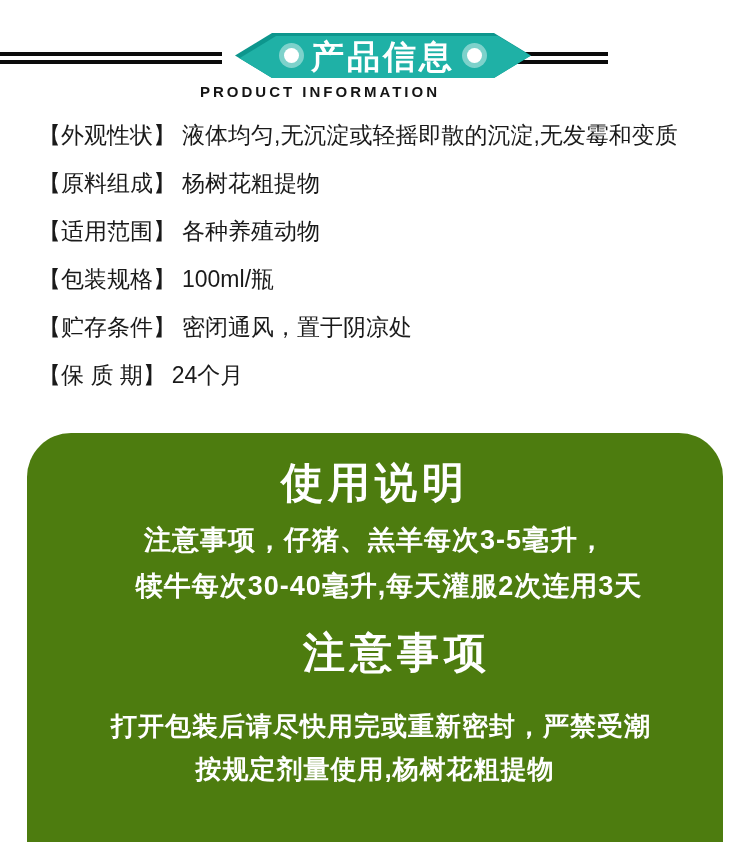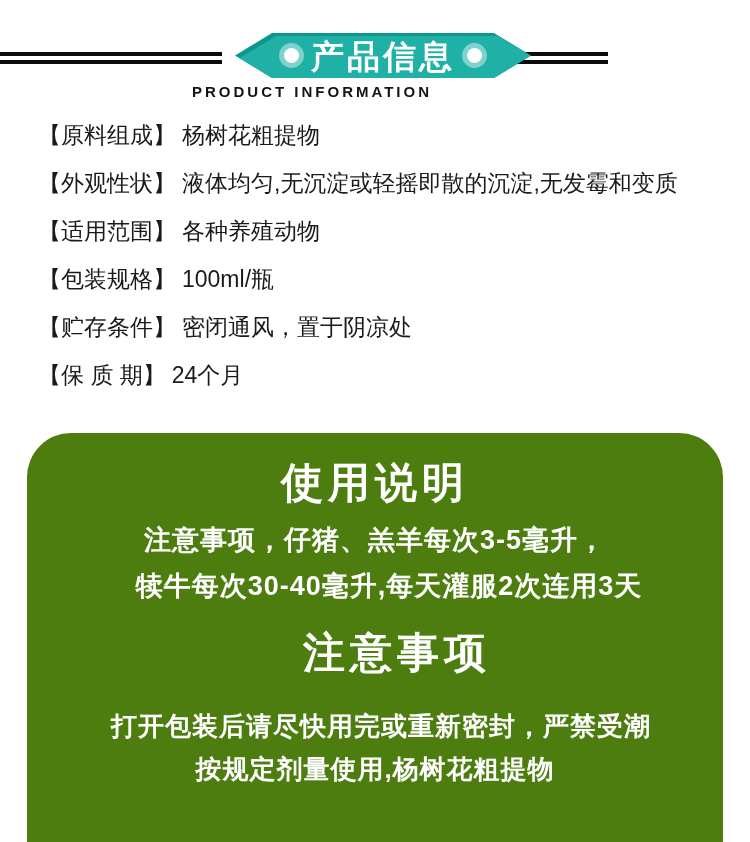--- a/index.html
+++ b/index.html
@@ -56,21 +56,21 @@
     color: #ffffff;
     font-size: 33px;
     font-weight: bold;
     letter-spacing: 3px;
     line-height: 1;
     padding-top: 1px;
     white-space: nowrap;
   }
   .header-subtitle {
     position: absolute;
-    top: 83px; left: 8px; width: 100%;
+    top: 83px; left: 16px; width: 100%;
     text-align: center;
     font-size: 15px;
     font-weight: 600;
     letter-spacing: 3px;
     color: #141414;
     white-space: nowrap;
   }
 
   
   .info-list {
@@ -141,26 +141,26 @@
       <span class="banner-title">产品信息</span>
       <span class="banner-dot"></span>
     </div>
   </div>
 
   <div class="header-subtitle">PRODUCT INFORMATION</div>
 </div>
 
 <div class="info-list">
   <div class="info-row">
+    <span class="info-label">【外观性状】</span>
+    <span class="info-value">液体均匀,无沉淀或轻摇即散的沉淀,无发霉和变质</span>
+  </div>
+  <div class="info-row">
     <span class="info-label">【原料组成】</span>
     <span class="info-value">杨树花粗提物</span>
-  </div>
-  <div class="info-row">
-    <span class="info-label">【外观性状】</span>
-    <span class="info-value">液体均匀,无沉淀或轻摇即散的沉淀,无发霉和变质</span>
   </div>
   <div class="info-row">
     <span class="info-label">【适用范围】</span>
     <span class="info-value">各种养殖动物</span>
   </div>
   <div class="info-row">
     <span class="info-label">【包装规格】</span>
     <span class="info-value">100ml/瓶</span>
   </div>
   <div class="info-row">

